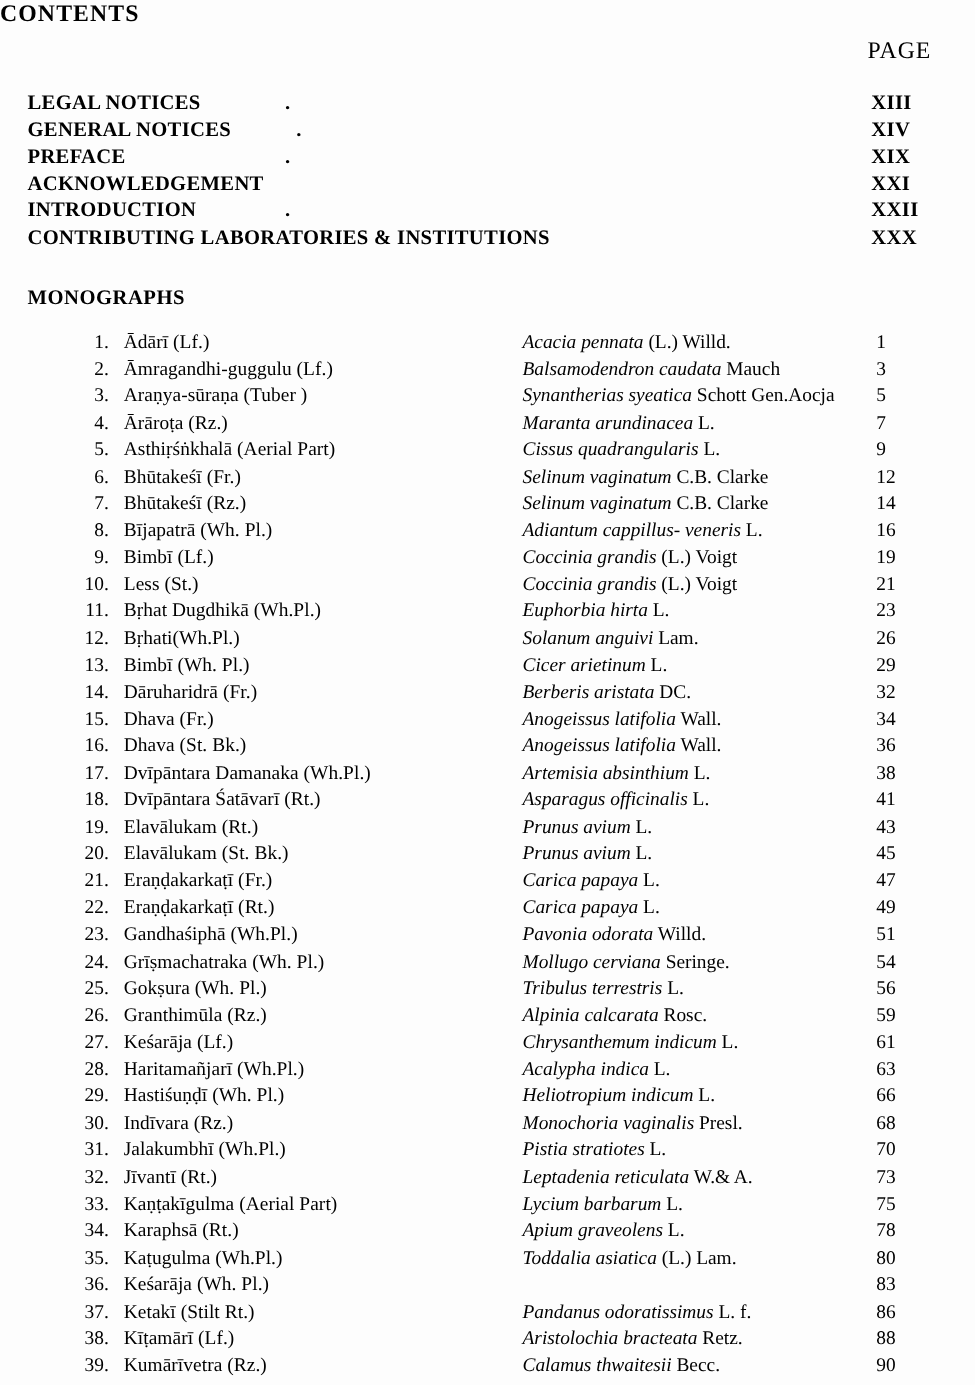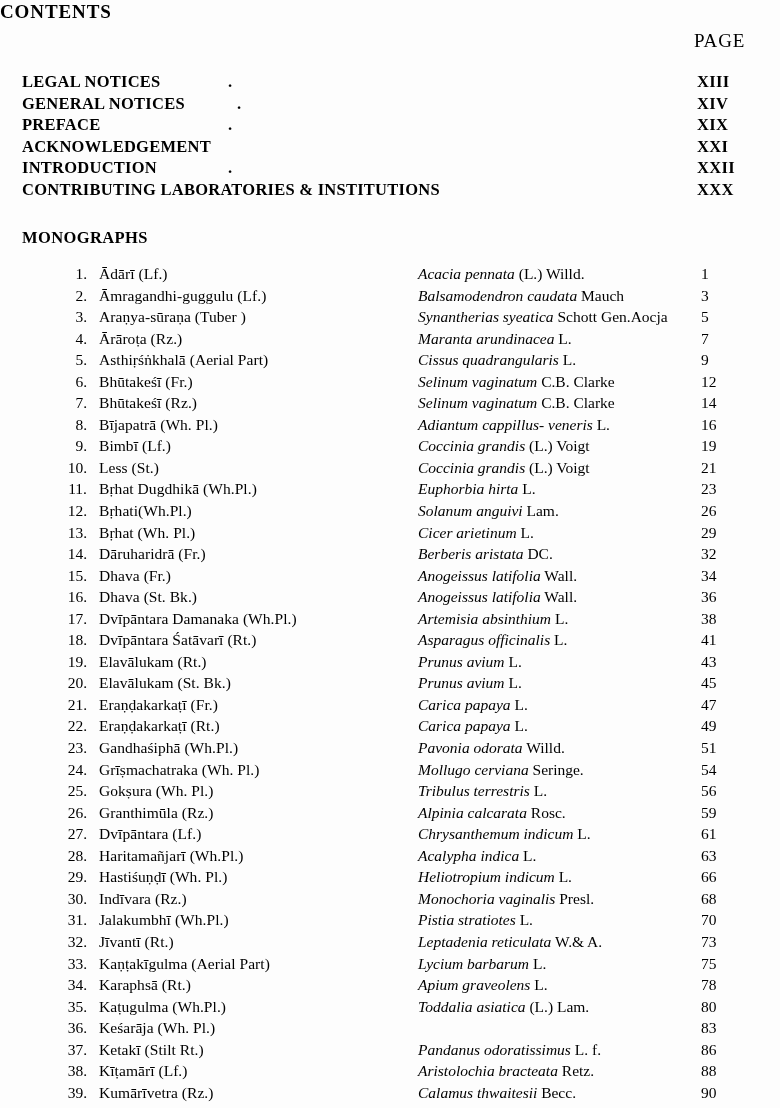--- a/index.html
+++ b/index.html
@@ -238,21 +238,21 @@
         <span class="mono-page">23</span>
       </div>
       <div class="mono-row">
         <span class="mono-num">12.</span>
         <span class="mono-name">Bṛhati(Wh.Pl.)</span>
         <span class="mono-sci"><span class="binomial">Solanum anguivi</span> <span class="authority">Lam.</span></span>
         <span class="mono-page">26</span>
       </div>
       <div class="mono-row">
         <span class="mono-num">13.</span>
-        <span class="mono-name">Bṛhat (Wh. Pl.)</span>
+        <span class="mono-name">Bimbī (Wh. Pl.)</span>
         <span class="mono-sci"><span class="binomial">Cicer arietinum</span> <span class="authority">L.</span></span>
         <span class="mono-page">29</span>
       </div>
       <div class="mono-row">
         <span class="mono-num">14.</span>
         <span class="mono-name">Dāruharidrā (Fr.)</span>
         <span class="mono-sci"><span class="binomial">Berberis aristata</span> <span class="authority">DC.</span></span>
         <span class="mono-page">32</span>
       </div>
       <div class="mono-row">
@@ -322,21 +322,21 @@
         <span class="mono-page">56</span>
       </div>
       <div class="mono-row">
         <span class="mono-num">26.</span>
         <span class="mono-name">Granthimūla (Rz.)</span>
         <span class="mono-sci"><span class="binomial">Alpinia calcarata</span> <span class="authority">Rosc.</span></span>
         <span class="mono-page">59</span>
       </div>
       <div class="mono-row">
         <span class="mono-num">27.</span>
-        <span class="mono-name">Dvīpāntara (Lf.)</span>
+        <span class="mono-name">Keśarāja (Lf.)</span>
         <span class="mono-sci"><span class="binomial">Chrysanthemum indicum</span> <span class="authority">L.</span></span>
         <span class="mono-page">61</span>
       </div>
       <div class="mono-row">
         <span class="mono-num">28.</span>
         <span class="mono-name">Haritamañjarī (Wh.Pl.)</span>
         <span class="mono-sci"><span class="binomial">Acalypha indica</span> <span class="authority">L.</span></span>
         <span class="mono-page">63</span>
       </div>
       <div class="mono-row">

